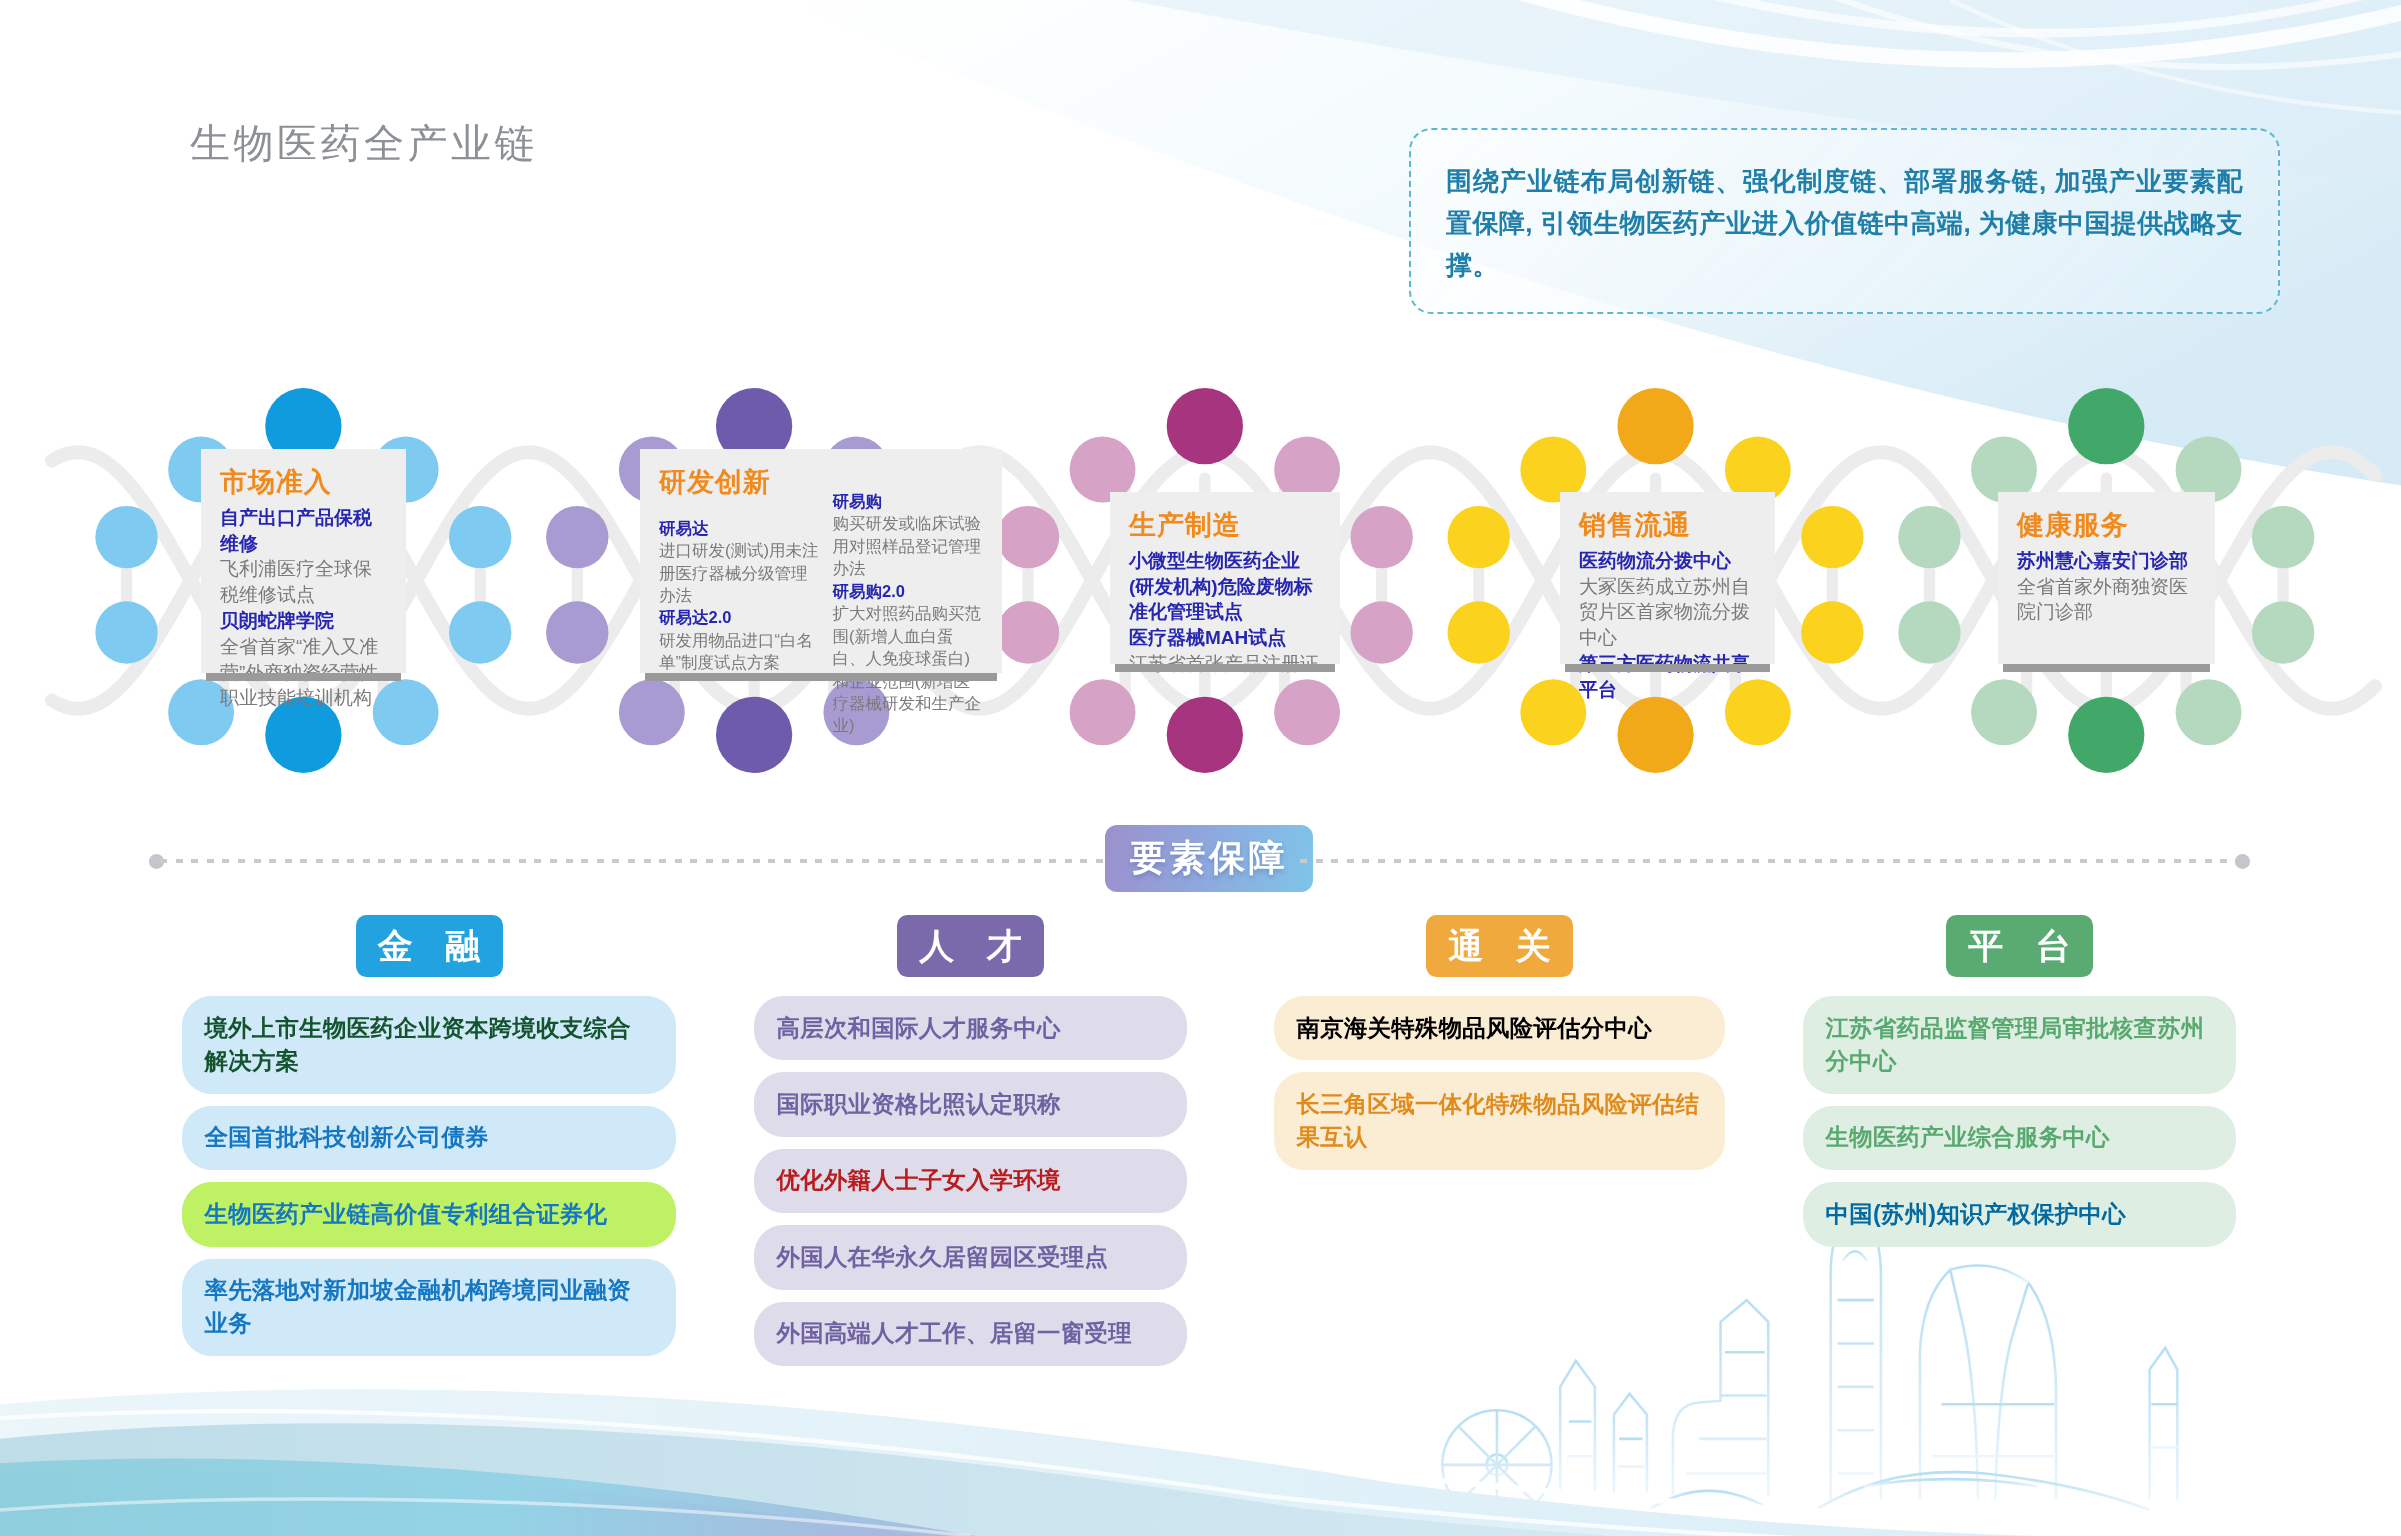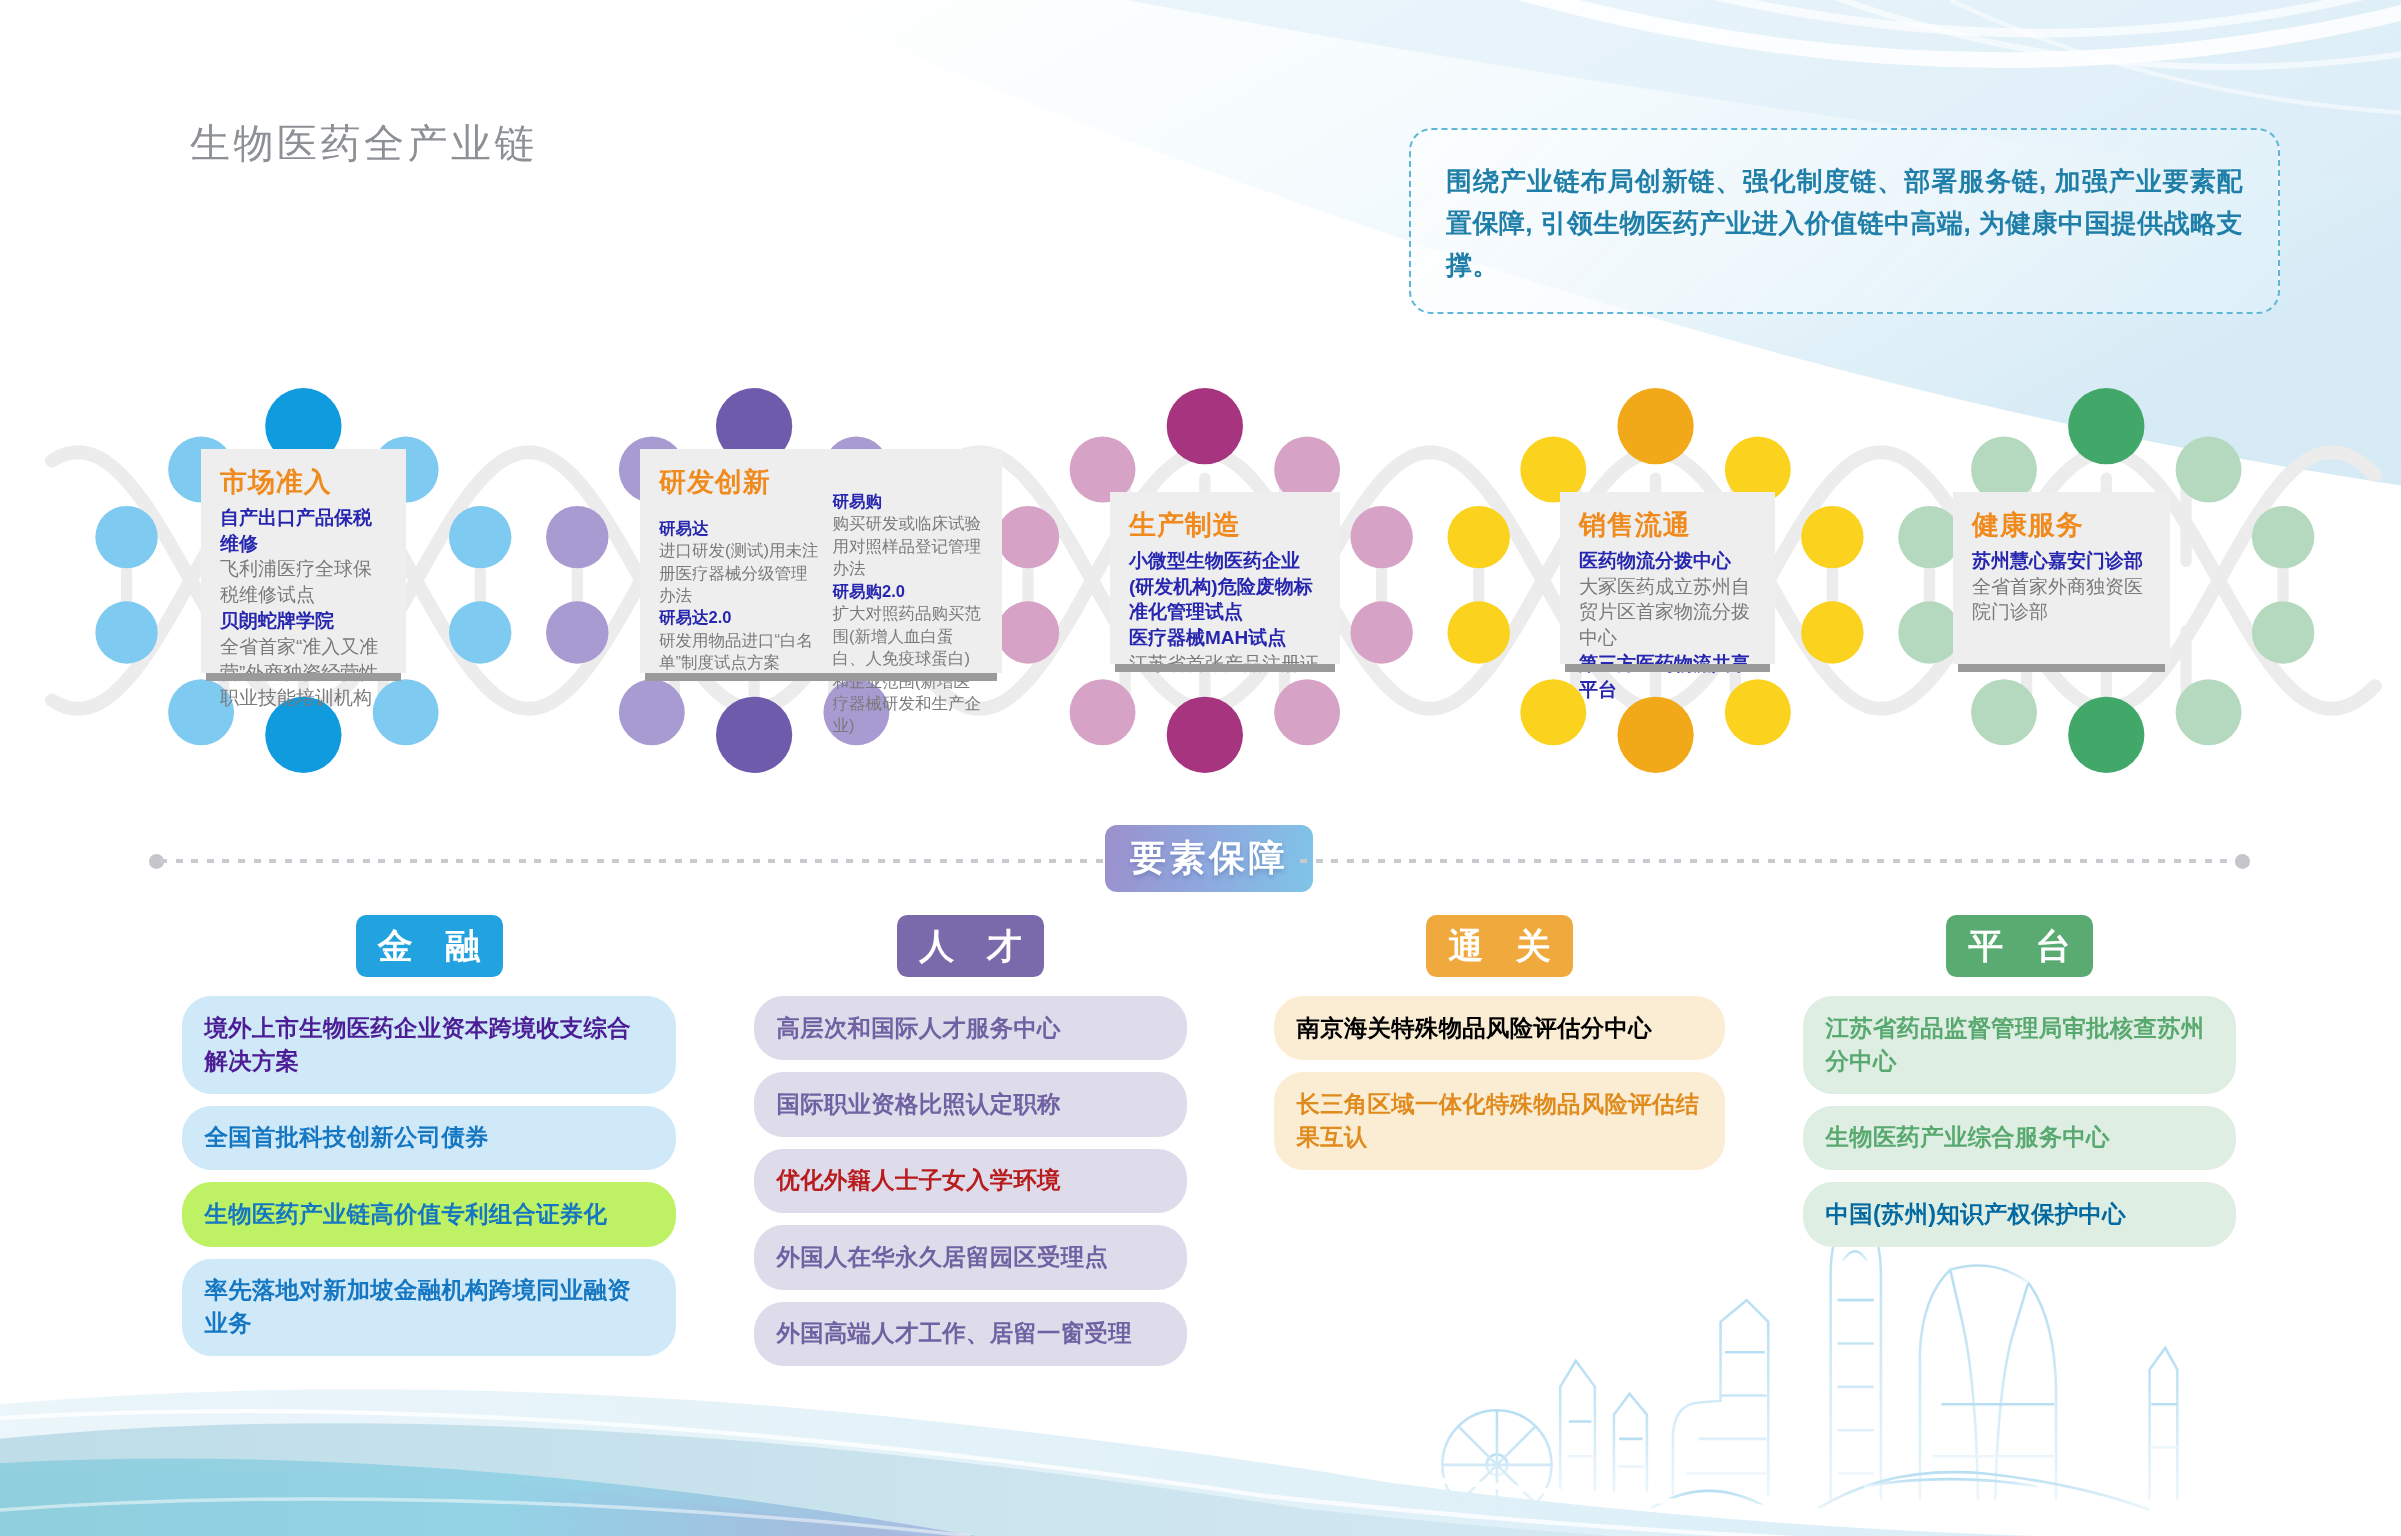--- a/index.html
+++ b/index.html
@@ -344,21 +344,21 @@
     </div>
 
     <div class="dna-card" style="left:1560px; top:163px; width:215px; height:172px;">
       <div class="card-head">销售流通</div>
       <div class="b">医药物流分拨中心</div>
       <div class="n">大冢医药成立苏州自贸片区首家物流分拨中心</div>
       <div class="b">第三方医药物流共享平台</div>
       <div class="base"></div>
     </div>
 
-    <div class="dna-card" style="left:1953px; top:163px; width:217px; height:172px;">
+    <div class="dna-card" style="left:1998px; top:163px; width:217px; height:172px;">
       <div class="card-head">健康服务</div>
       <div class="b">苏州慧心嘉安门诊部</div>
       <div class="n">全省首家外商独资医院门诊部</div>
       <div class="base"></div>
     </div>
   </div>
 
   <div class="ysbz-wrap">
     <div class="ysbz-dot l"></div>
     <div class="ysbz-line l"></div>
@@ -368,21 +368,21 @@
     <div class="ysbz-line r"></div>
     <div class="ysbz-dot r"></div>
   </div>
 
   <div class="bottom">
 
     <div class="bcol c-fin">
       <div class="cap" style="background: rgb(34, 163, 224);">
         <span>金 融</span>
       </div>
-      <div class="bitem" style="background: rgb(207, 233, 249); color: #4c1d95;">境外上市生物医药企业资本跨境收支综合解决方案</div>
+      <div class="bitem" style="background: rgb(207, 233, 249); color: #14532d;">境外上市生物医药企业资本跨境收支综合解决方案</div>
       <div class="bitem" style="background: rgb(207, 233, 249); color: rgb(21, 119, 194);">全国首批科技创新公司债券</div>
       <div class="bitem" style="background: #bef264; color: rgb(21, 119, 194);">生物医药产业链高价值专利组合证券化</div>
       <div class="bitem" style="background: rgb(207, 233, 249); color: rgb(21, 119, 194);">率先落地对新加坡金融机构跨境同业融资业务</div>
     </div>
 
     <div class="bcol c-tal">
       <div class="cap" style="background: rgb(122, 106, 172);">
         <span>人 才</span>
       </div>
       <div class="bitem" style="background: rgb(222, 219, 235); color: rgb(111, 98, 162);">高层次和国际人才服务中心</div>

